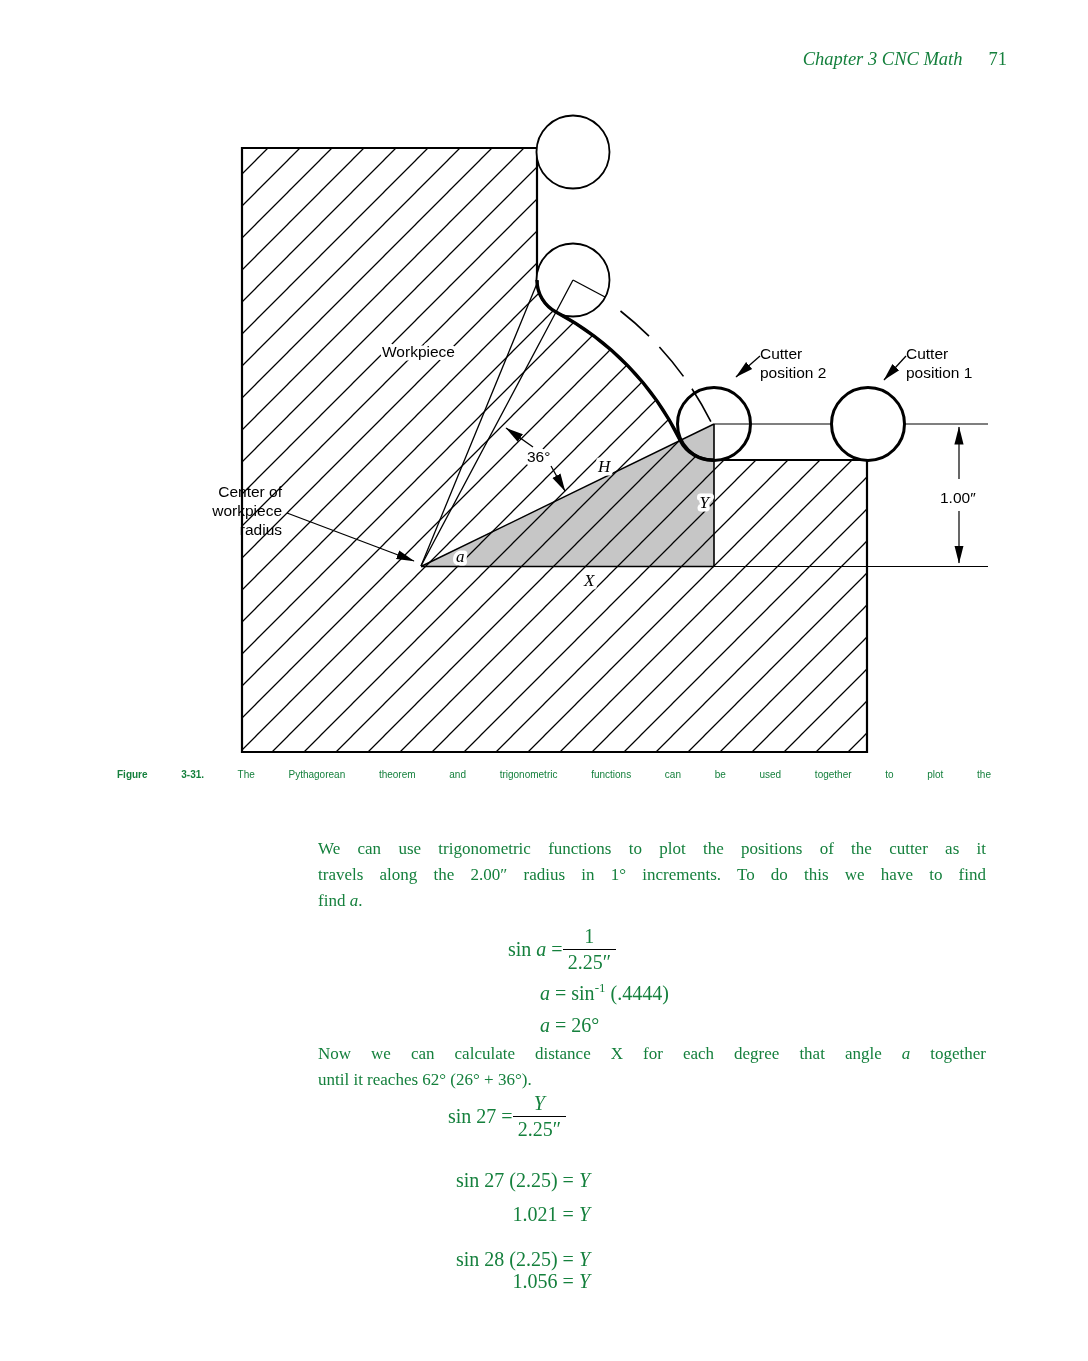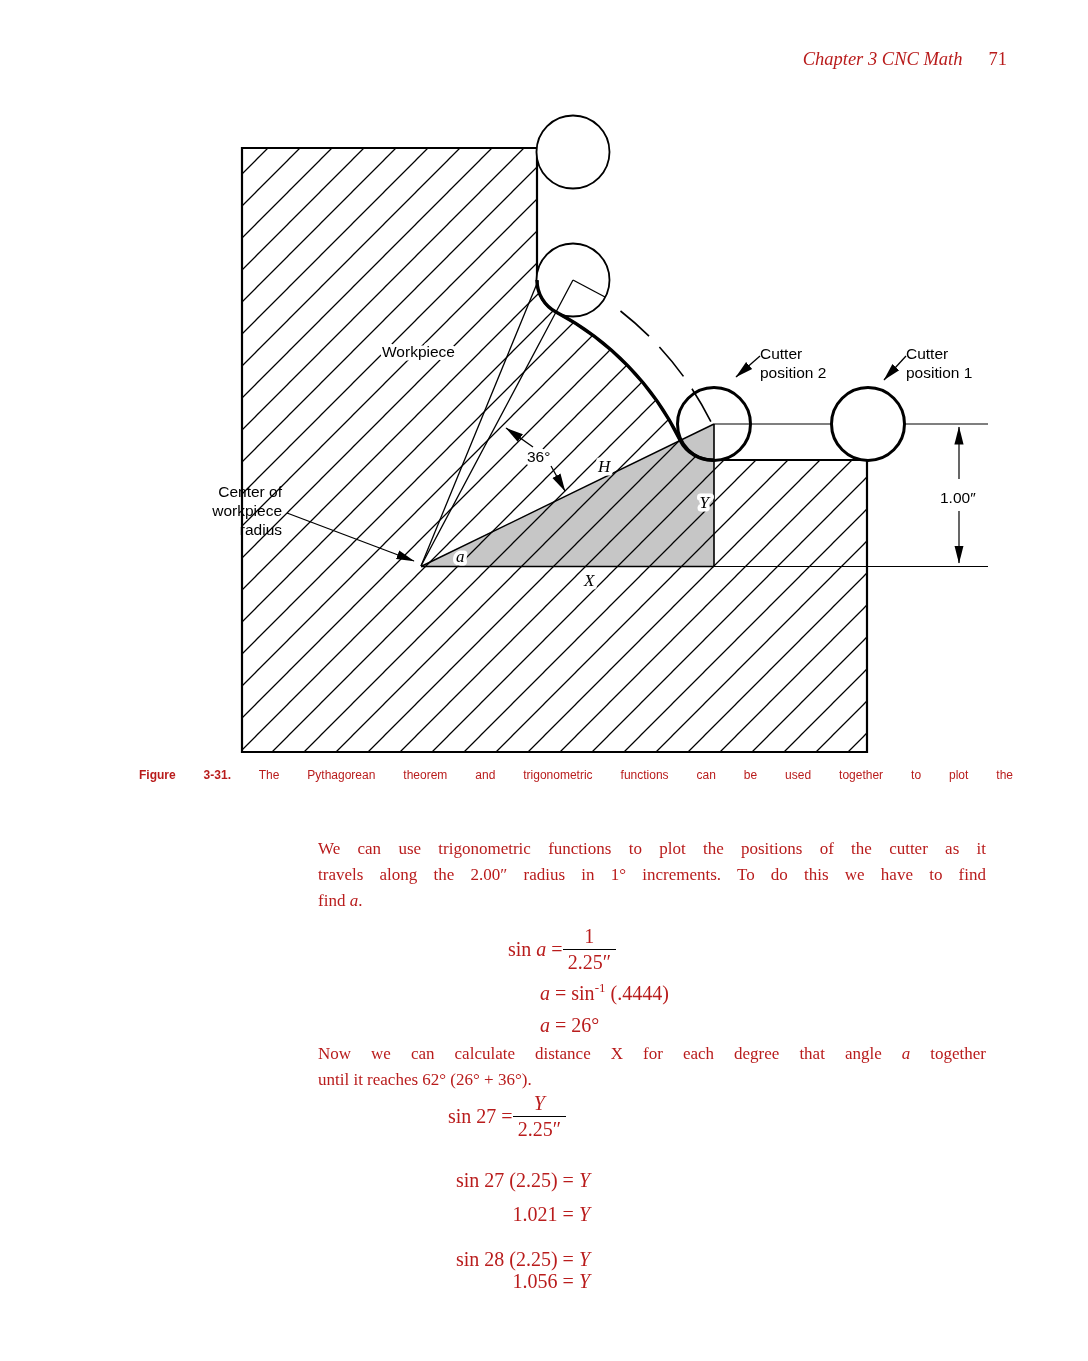--- a/index.html
+++ b/index.html
@@ -1,34 +1,34 @@
 <!DOCTYPE html>
 <html><head>
 <meta charset="utf-8">
 <style>
   html,body{margin:0;padding:0;background:#e8e8e8;}
   .page{position:relative;width:1088px;height:1361px;background:#fff;margin:0 auto;
-        font-family:"Liberation Sans",sans-serif;color:#b91c1c;overflow:hidden;}
+        font-family:"Liberation Sans",sans-serif;color:#15803d;overflow:hidden;}
   .abs{position:absolute;}
 
   
   .hdr{top:49px;right:81px;font-family:"Liberation Serif",serif;font-size:18.5px;}
   .hdr .it{font-style:italic;}
   .hdr .pg{font-style:normal;margin-left:26px;}
 
   
   .figsvg{top:0;left:0;}
 
   svg text{font-family:"Liberation Sans",sans-serif;font-size:15.5px;fill:#000;
            paint-order:stroke;stroke:#fff;stroke-width:7px;stroke-linejoin:round;}
   svg text.mvar{font-family:"Liberation Serif",serif;font-style:italic;font-size:17px;}
   svg text.nohalo{stroke:none;}
 
   
-  .caption{left:139px;top:764px;width:874px;font-size:12px;line-height:22px;}
+  .caption{left:117px;top:764px;width:874px;font-size:10px;line-height:22px;}
   .caption .l1{text-align:justify;text-align-last:justify;}
   .caption b{font-weight:bold;}
 
   
   .body{font-family:"Liberation Serif",serif;font-size:17px;line-height:26px;}
   .p1{left:318px;top:836px;width:668px;}
   .p2{left:318px;top:1041px;width:668px;}
   .jl{text-align:justify;text-align-last:justify;}
   .iv{font-style:italic;}
 

